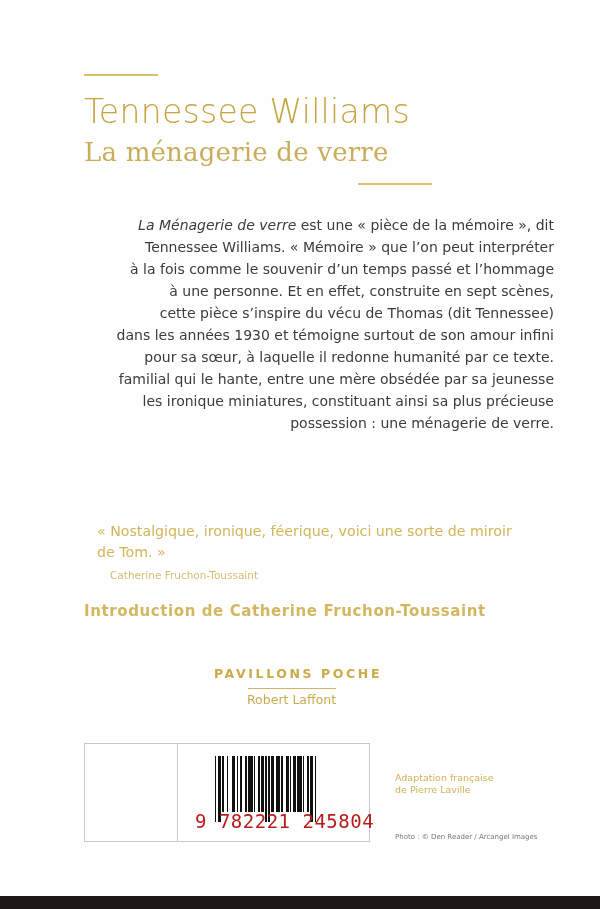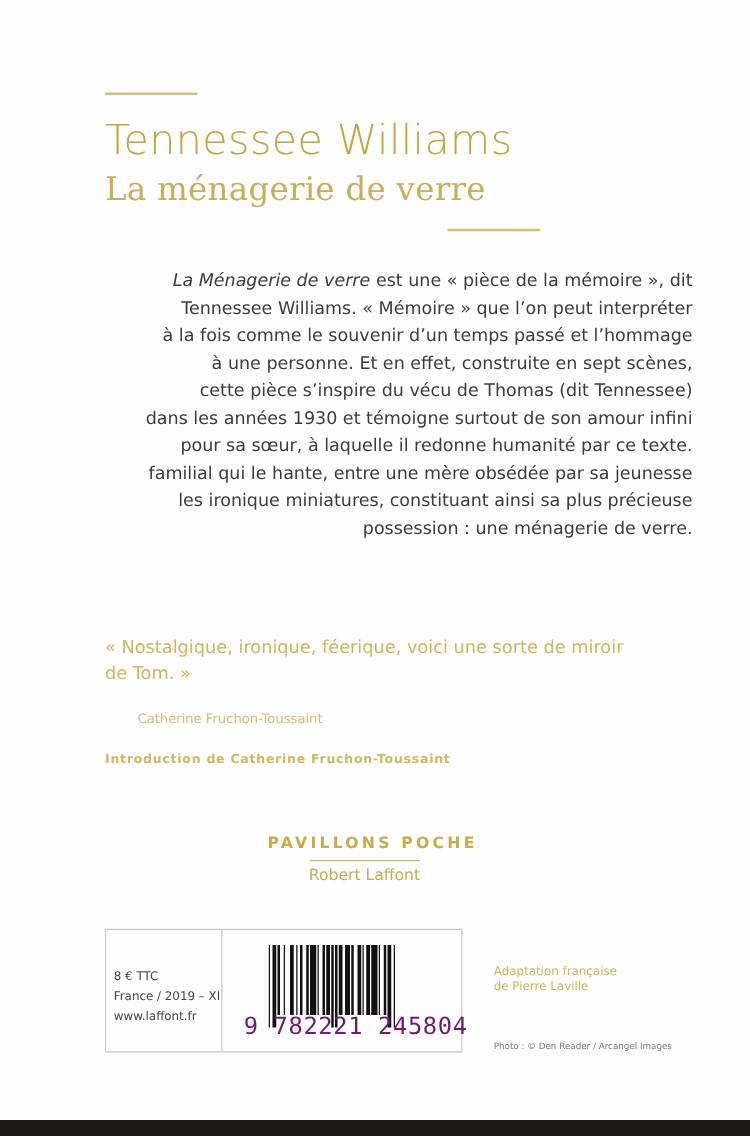--- a/index.html
+++ b/index.html
@@ -23,30 +23,30 @@
     }
     #blurb {
       position: absolute; left: 84px; top: 214px; width: 470px;
       font-family: "DejaVu Sans", sans-serif; font-size: 14px; line-height: 22px;
       color: #3b3b3b; margin: 0; text-align: right;
     }
     #blurb .line { display: block; white-space: nowrap; }
     #blurb em { font-style: italic; }
     #quote {
       position: absolute; left: 84px; top: 508px; width: 480px;
-      font-size: 14.2px; line-height: 21px; color: #d1b55a; margin: 0;
+      font-size: 14.2px; line-height: 21px; color: #d1b55a; margin: 13px;
     }
     #quote .line { display: block; white-space: nowrap; }
     #quote-author {
       position: absolute; left: 110px; top: 569px;
       font-size: 10.5px; color: #d4bd72; white-space: nowrap;
     }
     #intro {
       position: absolute; left: 84px; top: 602px;
-      font-size: 10px; font-weight: bold; color: #d3b760; letter-spacing: 0.6px; white-space: nowrap;
+      font-size: 15px; font-weight: bold; color: #d3b760; letter-spacing: 0.6px; white-space: nowrap;
     }
     #collection {
       position: absolute; left: 214px; top: 666px;
       font-size: 12.5px; font-weight: bold; color: #c9ab48; letter-spacing: 2.6px; white-space: nowrap;
     }
     #collection-rule { left: 248px; top: 688px; width: 88px; height: 1px; background: #ccb46a; }
     #publisher {
       position: absolute; left: 247px; top: 692px;
       font-size: 12.5px; color: #c9ab52; white-space: nowrap;
     }
@@ -60,21 +60,21 @@
       font-size: 9.5px; line-height: 16px; color: #444;
     }
     #price-info div { white-space: nowrap; }
     #barcode { position: absolute; left: 110px; top: 12px; width: 160px; height: 68px; }
     #barcode .bars { position: absolute; left: 20px; top: 0; width: 145px; height: 62px; display: flex; align-items: flex-start; }
     #barcode .bar { background: #111; height: 56px; }
     #barcode .bar.long { height: 66px; }
     #barcode .gap { height: 56px; }
     #isbn {
       position: absolute; left: 0; top: 54px;
-      font-family: "DejaVu Sans Mono", monospace; font-size: 19px; color: #701a75; white-space: pre; letter-spacing: 0.5px;
+      font-family: "DejaVu Sans Mono", monospace; font-size: 19px; color: #b91c1c; white-space: pre; letter-spacing: 0.5px;
       background: transparent;
     }
     #adaptation {
       position: absolute; left: 395px; top: 772px;
       font-size: 9.5px; line-height: 12px; color: #d0b256; white-space: nowrap;
     }
     #photo-credit {
       position: absolute; left: 395px; top: 833px;
       font-size: 7px; color: #777; white-space: nowrap;
     }
@@ -109,25 +109,20 @@
   <div id="quote-author">Catherine Fruchon-Toussaint</div>
 
   <div id="intro">Introduction de Catherine Fruchon-Toussaint</div>
 
   <div id="collection">PAVILLONS POCHE</div>
   <div class="rule" id="collection-rule"></div>
   <div id="publisher">Robert Laffont</div>
 
   <div id="price-box">
     <div class="divider"></div>
-    <div id="price-info">
-      <div>8 € TTC</div>
-      <div>France / 2019 – XI</div>
-      <div>www.laffont.fr</div>
-    </div>
     <div id="barcode">
       <div class="bars" id="bars">
           <div class="bar long" style="width: 1.45px;"></div>
           <div class="gap" style="width: 1.45px;"></div>
           <div class="bar long" style="width: 2.9px;"></div>
           <div class="gap" style="width: 1.45px;"></div>
           <div class="bar" style="width: 1.45px;"></div>
           <div class="gap" style="width: 2.9px;"></div>
           <div class="bar" style="width: 1.45px;"></div>
           <div class="gap" style="width: 4.35px;"></div>

